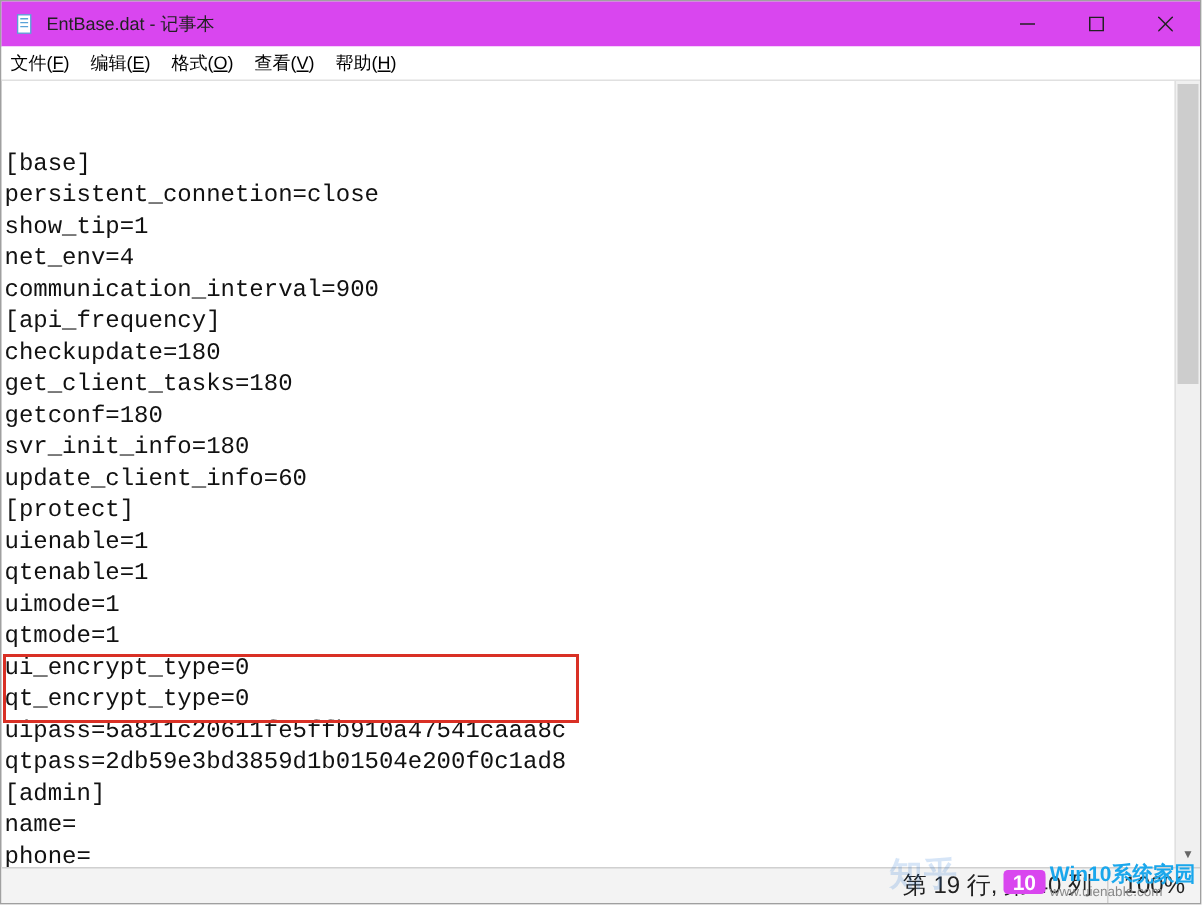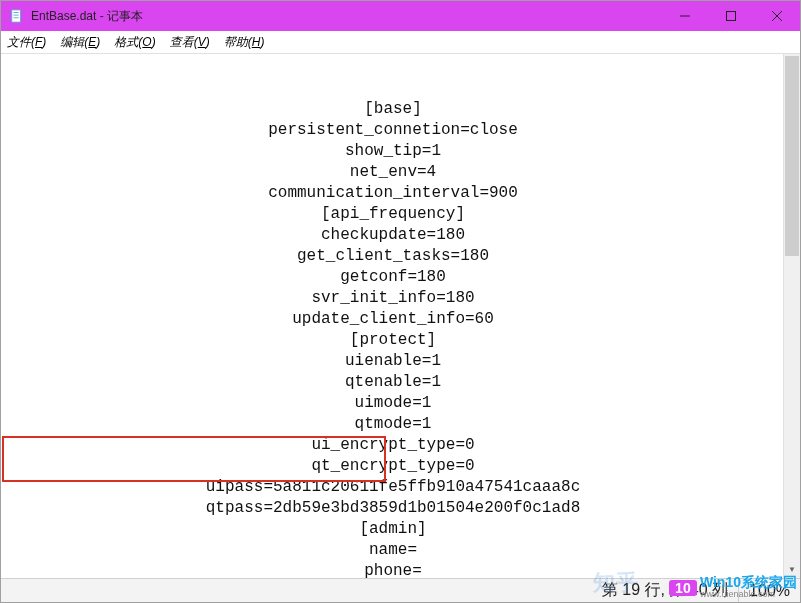--- a/index.html
+++ b/index.html
@@ -7,24 +7,24 @@
   .window{position:relative;width:801px;height:603px;background:#fff;border:1px solid #a0a0a0;display:flex;flex-direction:column;}
   .titlebar{height:30px;display:flex;align-items:center;padding-left:8px;background:#d946ef;font-size:12px;color:#222;}
   .titlebar .icon{width:16px;height:16px;margin-right:6px;display:flex;align-items:center;justify-content:center;}
   .titlebar .icon svg{width:14px;height:14px;}
   .title-text{flex:0 0 auto;}
   .title-spacer{flex:1;}
   .winbtns{display:flex;height:30px;}
   .winbtn{width:46px;height:30px;display:flex;align-items:center;justify-content:center;color:#222;}
   .winbtn svg{width:10px;height:10px;stroke:#222;stroke-width:1;fill:none;}
   .menubar{height:22px;display:flex;align-items:center;padding-left:6px;font-size:12px;gap:14px;background:#fff;}
-  .menubar .mi{cursor:default;font-style:italic;}
+  .menubar .mi{cursor:default;}
   .menubar .mi u{text-decoration:underline;}
   .content-wrap{flex:1;display:flex;overflow:hidden;border-top:1px solid #e0e0e0;}
-  .content{flex:1;position:relative;font-family:Consolas,"Courier New",monospace;font-size:16px;line-height:21px;padding:3px 0 0 2px;white-space:pre;overflow:hidden;color:#111;text-align:center;}
+  .content{flex:1;position:relative;font-family:Consolas,"Courier New",monospace;font-size:16px;line-height:21px;padding:3px 0 0 2px;white-space:pre;overflow:hidden;color:#111;}
   .content .line{height:21px;}
   .highlight-box{position:absolute;border:2px solid #d93025;pointer-events:none;left:1px;top:382px;width:384px;height:46px;}
   .vscroll{width:17px;background:#f0f0f0;border-left:1px solid #e0e0e0;position:relative;}
   .vscroll .thumb{position:absolute;left:1px;right:1px;top:2px;height:200px;background:#cdcdcd;}
   .vscroll .arrow{position:absolute;left:0;right:0;height:17px;display:flex;align-items:center;justify-content:center;color:#666;font-size:8px;}
   .vscroll .arrow.up{top:0;}
   .vscroll .arrow.down{bottom:0;}
   .statusbar{height:24px;border-top:1px solid #d0d0d0;display:flex;align-items:flex-end;font-size:16px;color:#222;background:#f3f3f3;}
   .statusbar .spacer{flex:1;}
   .statusbar .cell{padding:0 10px;border-left:1px solid #d0d0d0;height:100%;display:flex;align-items:center;}

